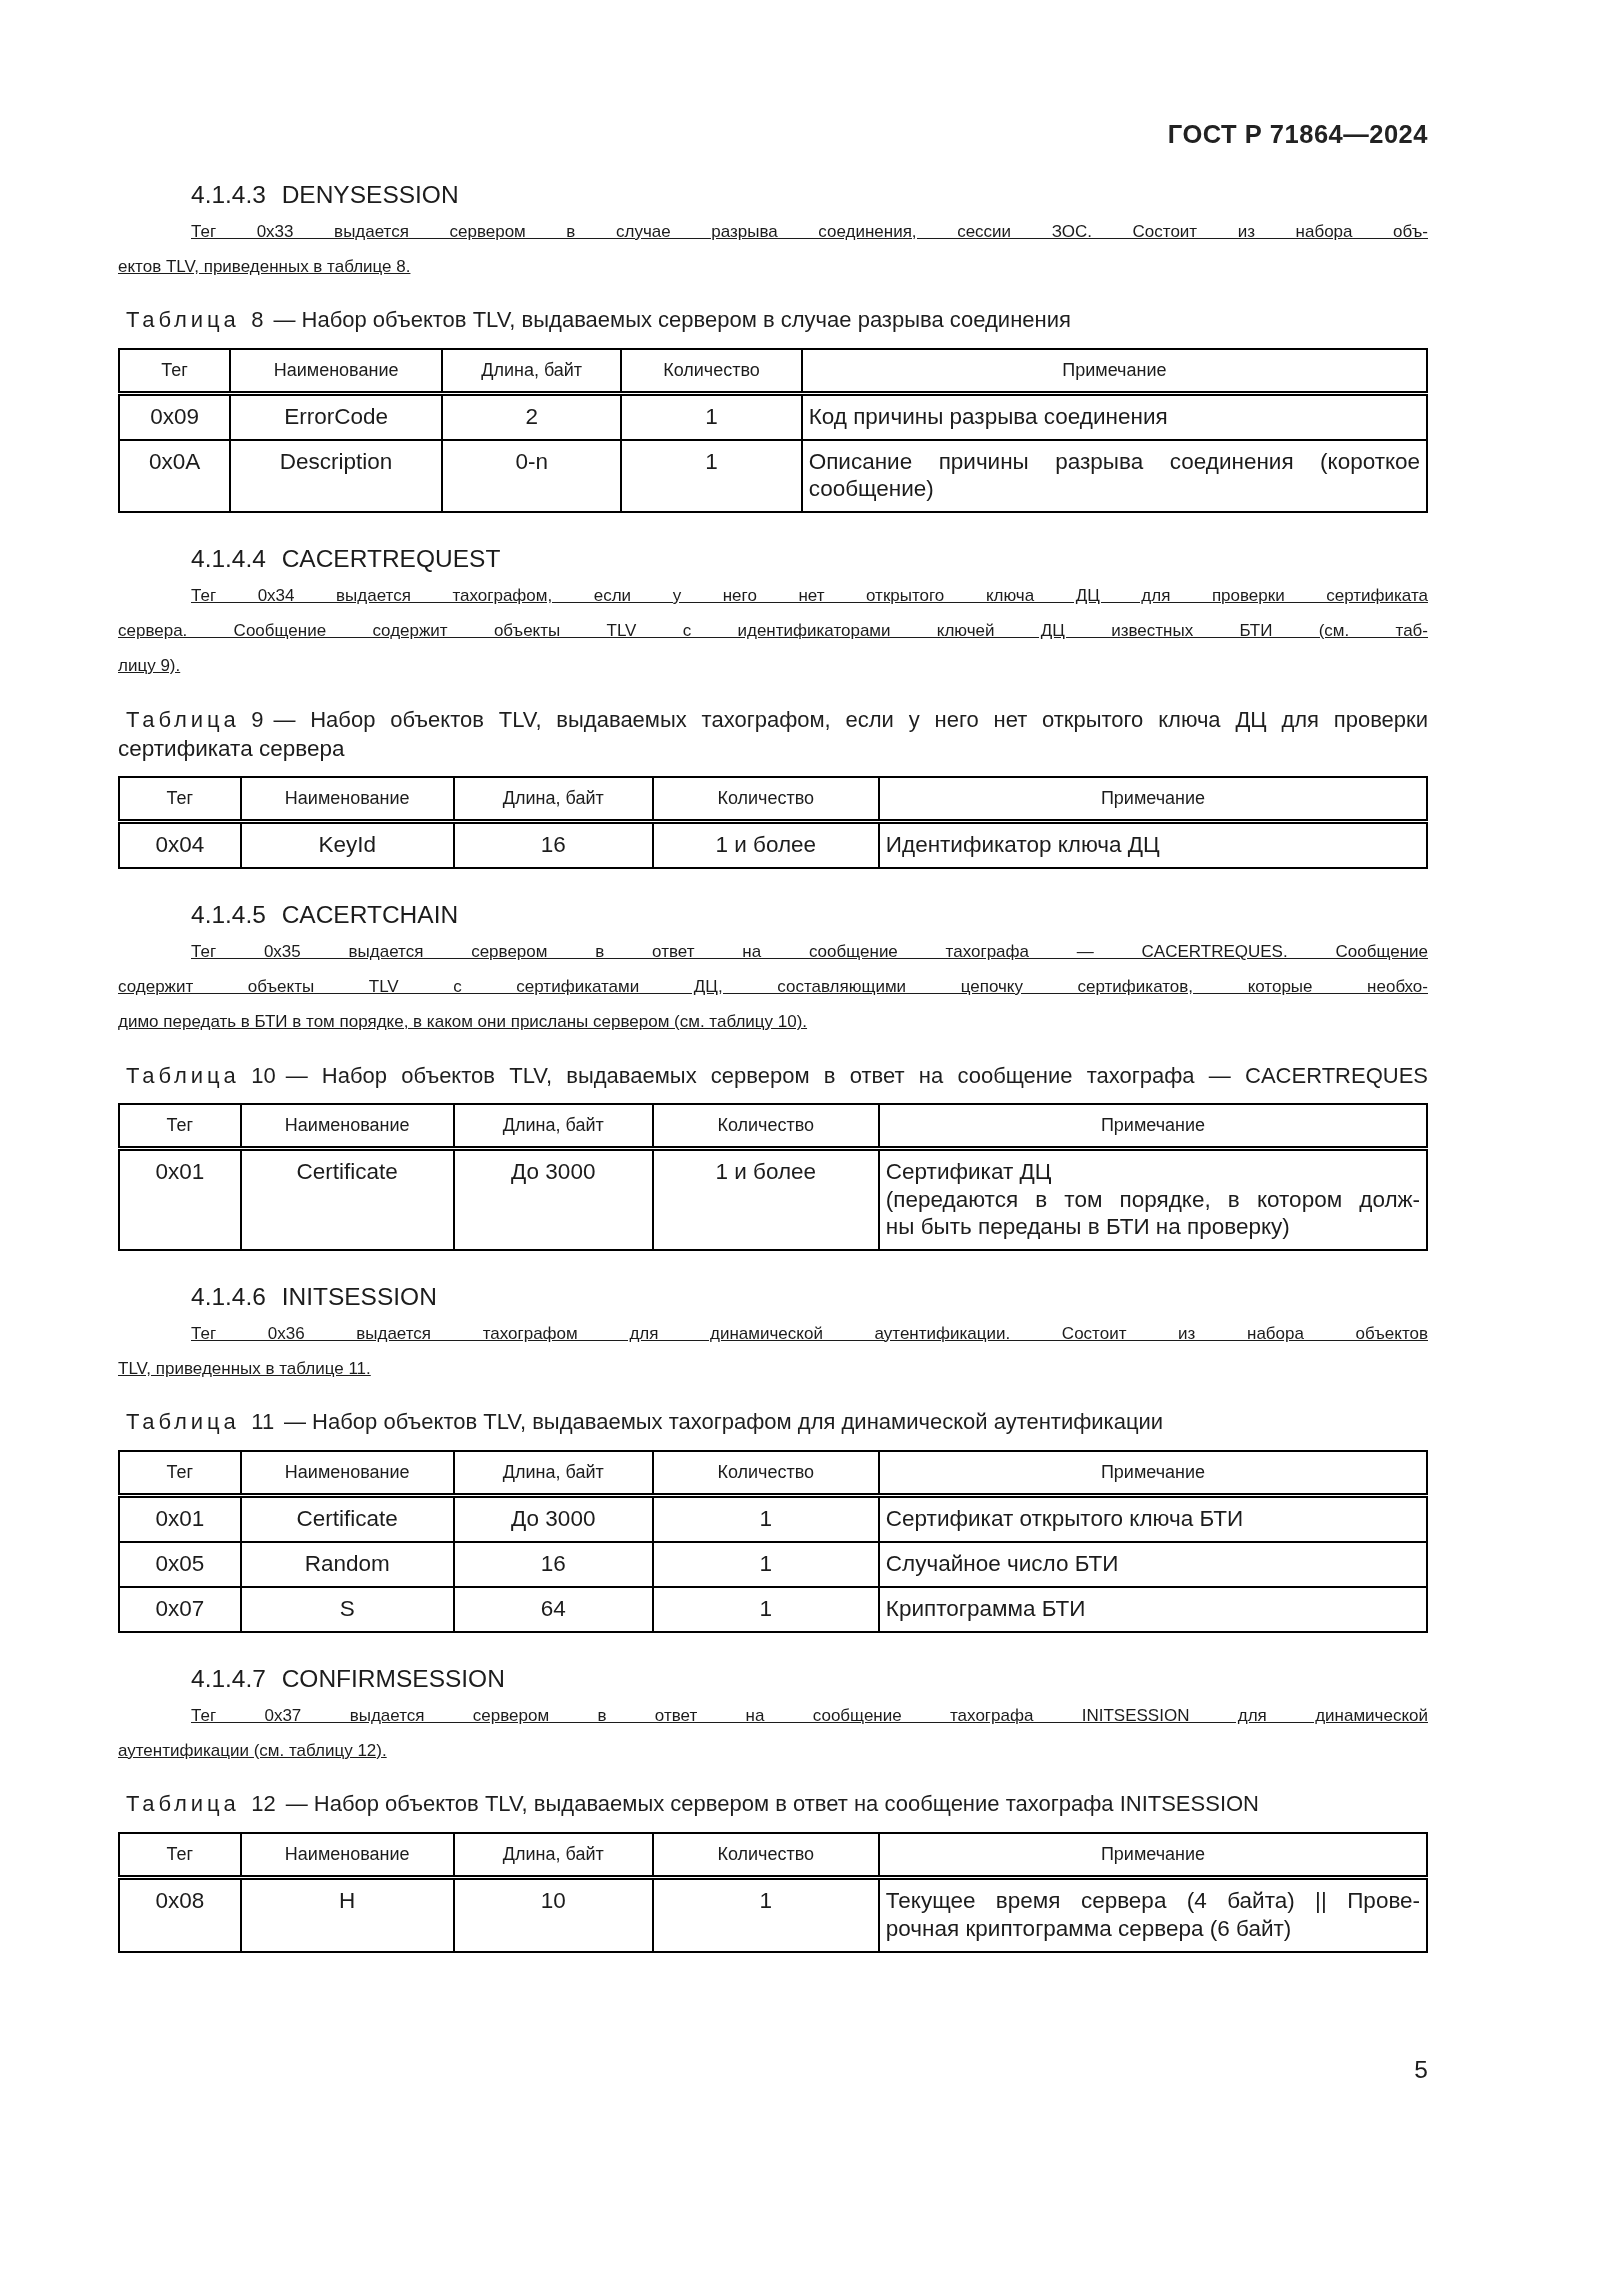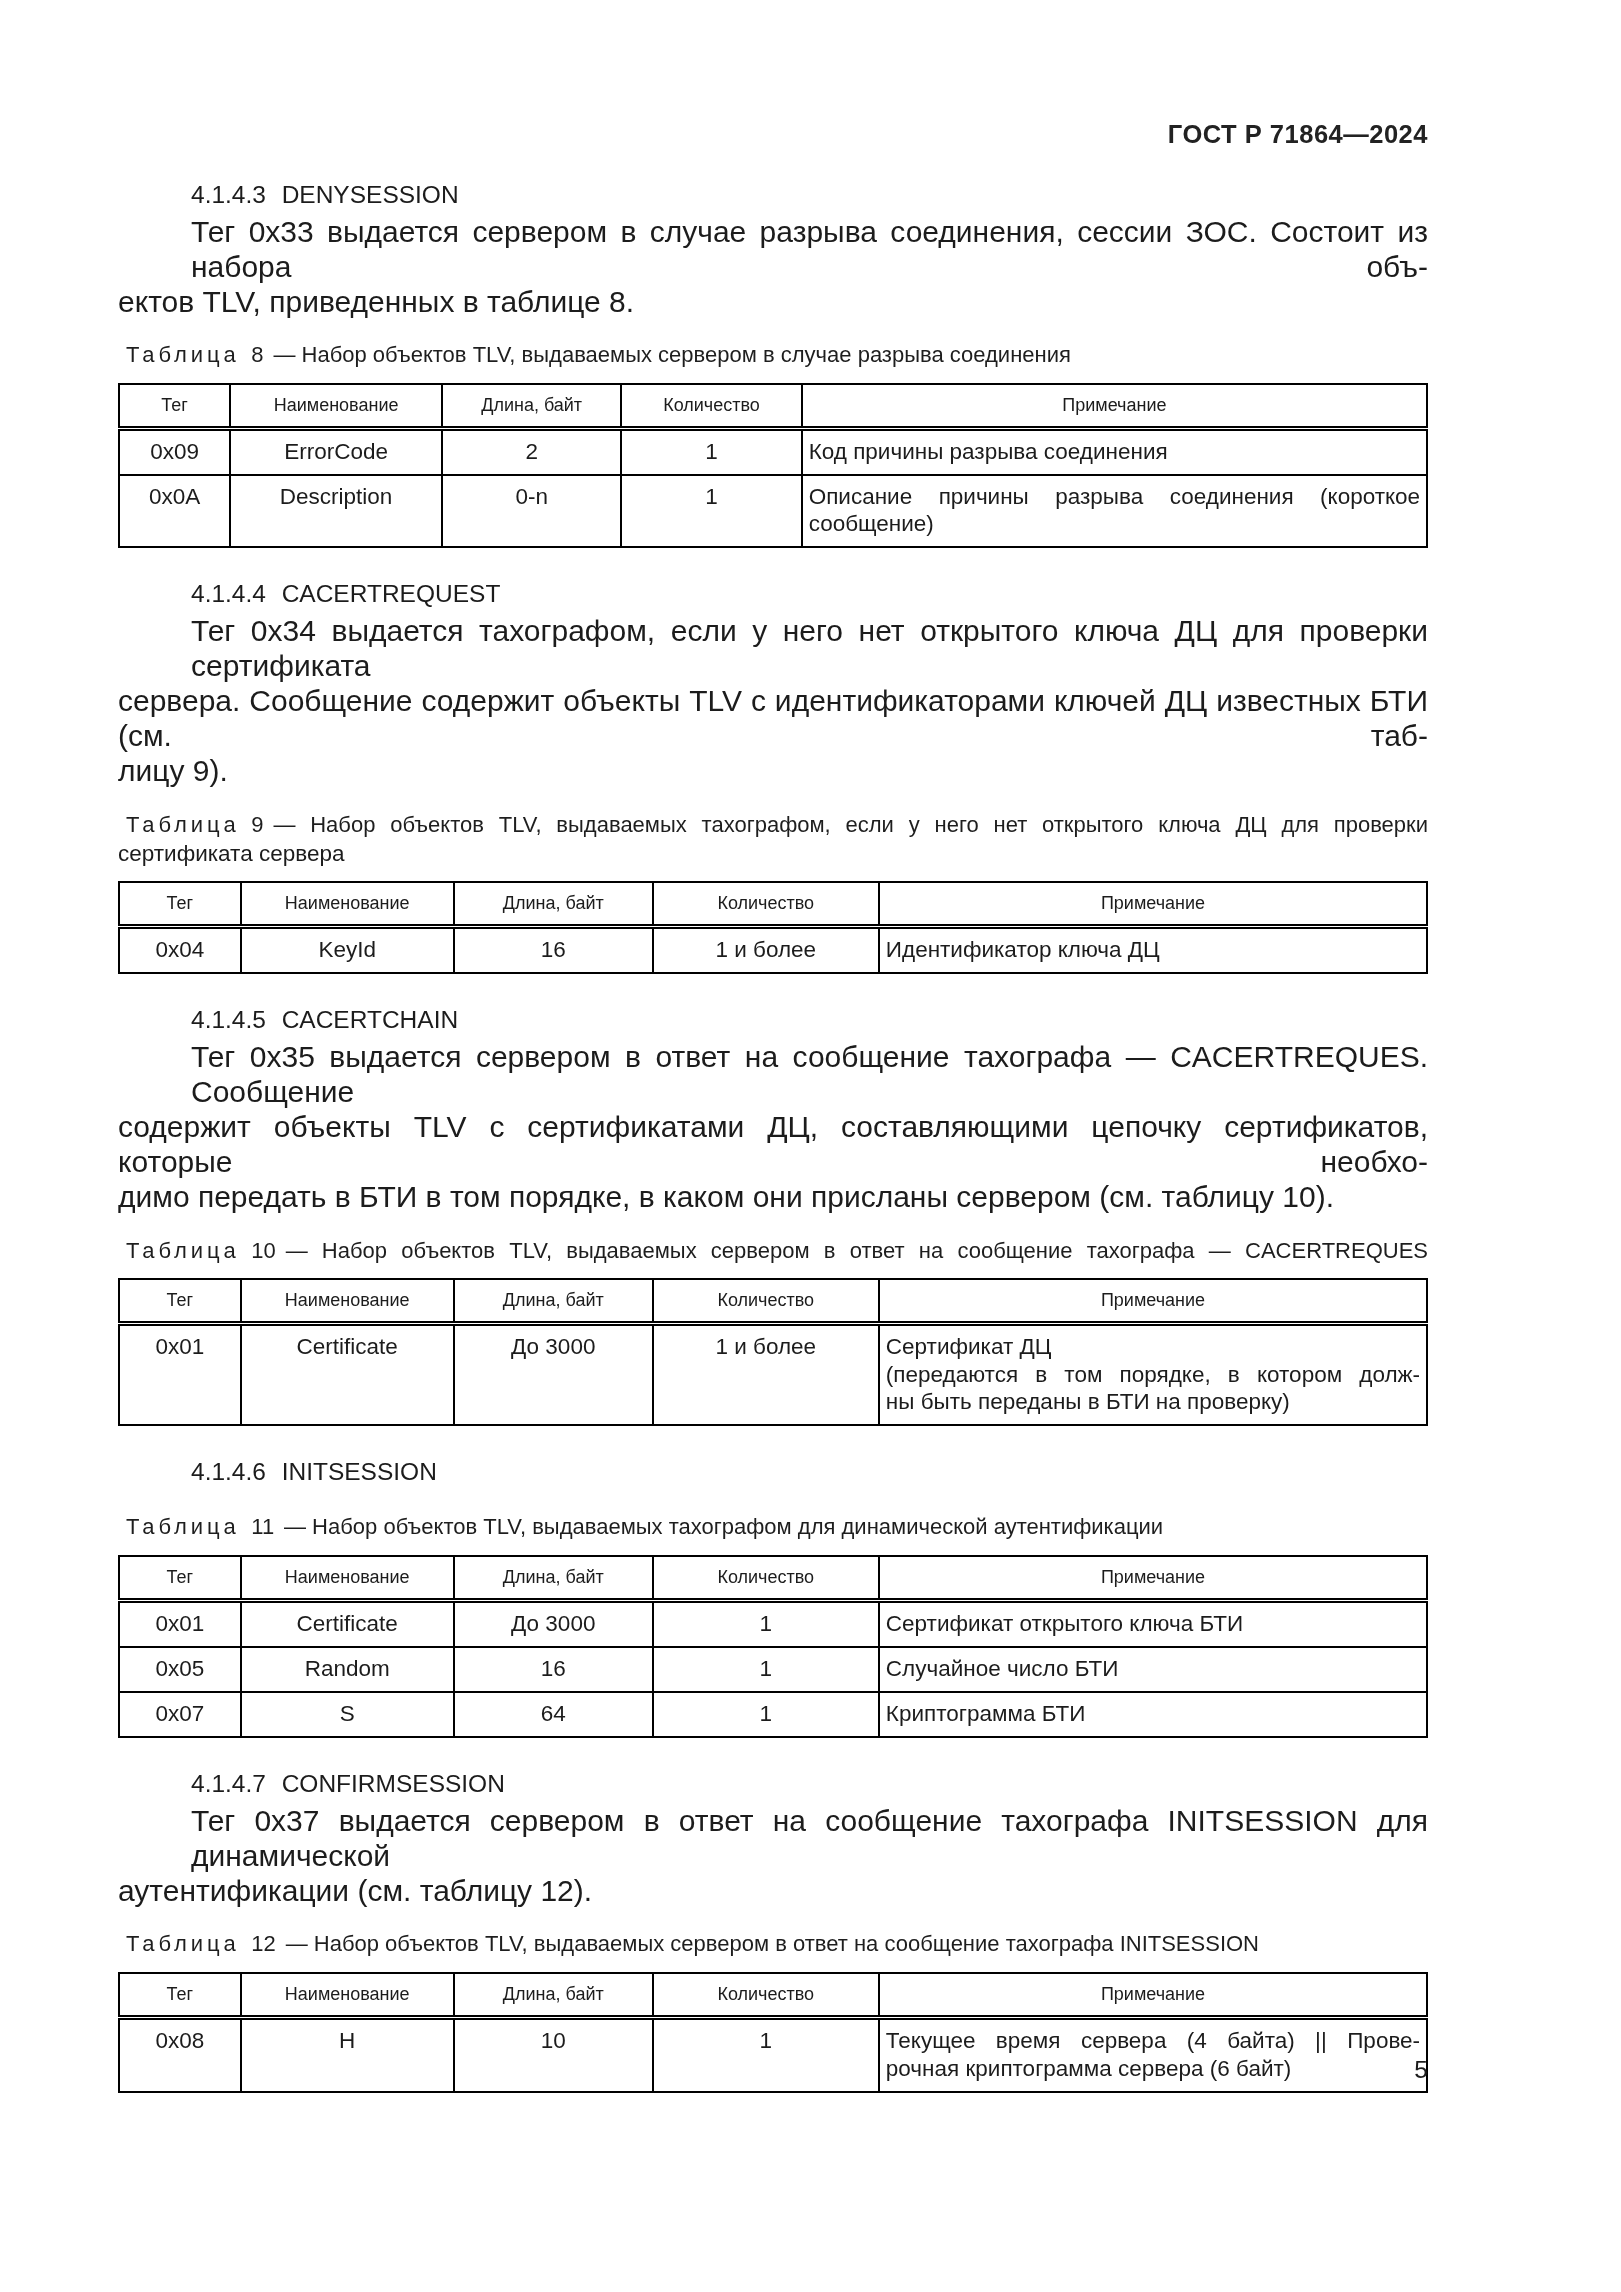--- a/index.html
+++ b/index.html
@@ -9,21 +9,21 @@
     overflow:hidden;position:relative;
   }
   .page{position:relative;width:1621px;height:2293px;}
   .content{padding:120px 193px 0 118px;}
   .doc-header{
     text-align:right;font-size:25.5px;font-weight:bold;line-height:29px;
     letter-spacing:0.5px;color:#222;
   }
   .sec-h{margin-top:25.5px;margin-left:73px;font-size:24.5px;line-height:39px;white-space:nowrap;}
   .sec-h .hn{margin-right:15.7px;}
-  .para{font-size:30px;line-height:35px;}
+  .para{font-size:17px;line-height:35px;text-decoration:underline;}
   .pl{width:100%;}
   .pl.first{padding-left:73px;box-sizing:border-box;}
   .jl{text-align:justify;text-align-last:justify;}
   .ll{text-align:left;}
   .cap{margin-top:21.6px;font-size:22px;line-height:29px;color:#1e1e1e;margin-left:8px;}
   .cap .cl{letter-spacing:3.9px;}
   .cap .cn{margin-left:11.8px;margin-right:9.8px;}
   .cap .ct{}
   .capline2{font-size:22.5px;line-height:29px;}
   table.t{
@@ -195,20 +195,24 @@
           </td>
         </tr>
       </tbody>
     </table>
   </div>
 
   <div>
     <div class="sec-h">
       <span class="hn">4.1.4.6</span><span class="ht">INITSESSION</span>
     </div>
+    <div class="para">
+      <div class="pl jl first">Тег 0x36 выдается тахографом для динамической аутентификации. Состоит из набора объектов</div>
+      <div class="pl ll">TLV, приведенных в таблице 11.</div>
+    </div>
     <div class="cap">
       <span class="cl">Таблица</span><span class="cn">11</span><span class="ct">— Набор объектов TLV, выдаваемых тахографом для динамической аутентификации</span>
     </div>
     <table class="t">
       <colgroup>
             <col style="width:9.3%">
             <col style="width:16.3%">
             <col style="width:15.2%">
             <col style="width:17.3%">
             <col style="width:41.9%">

